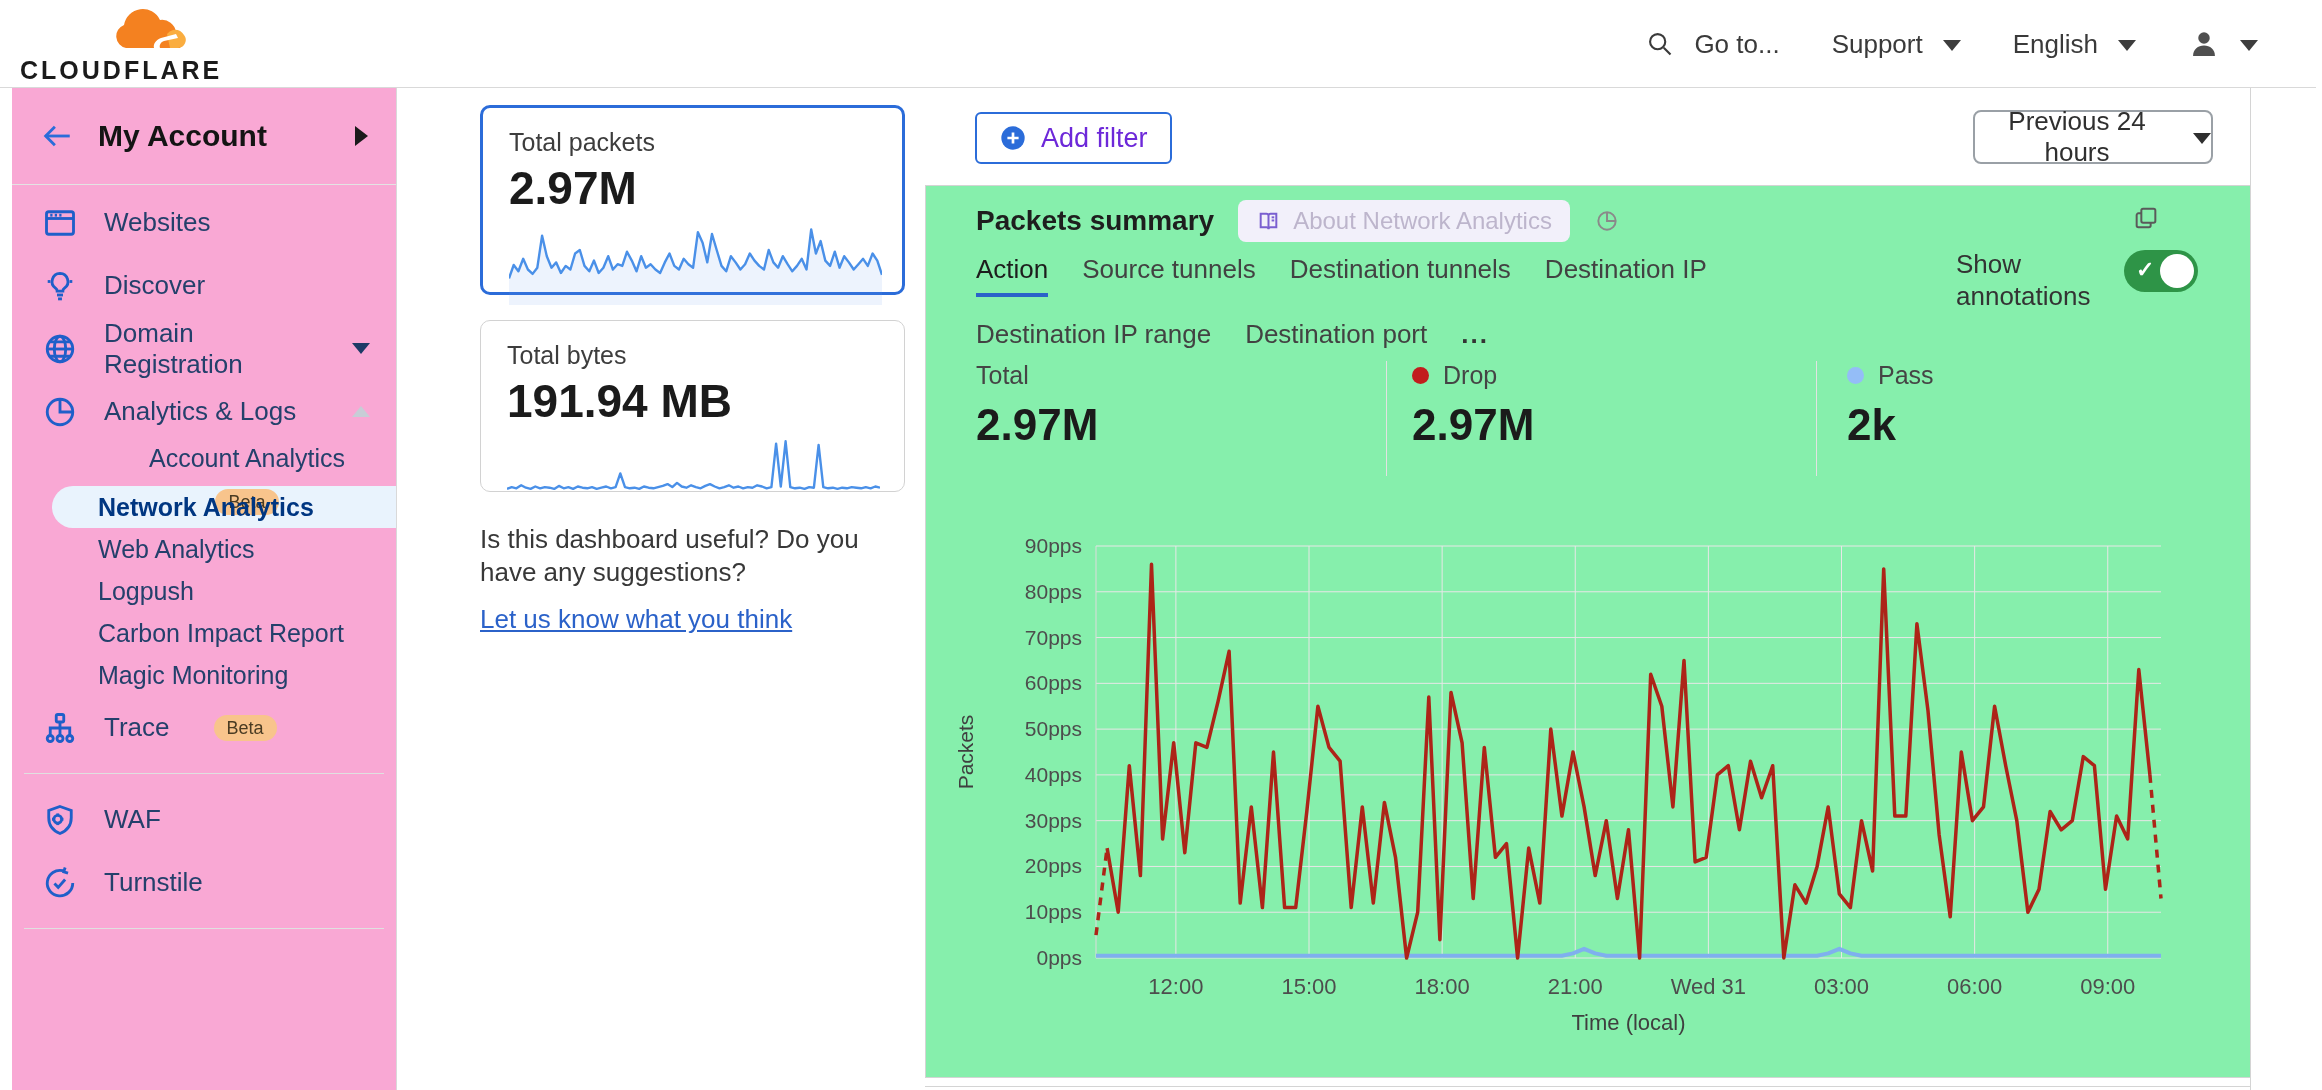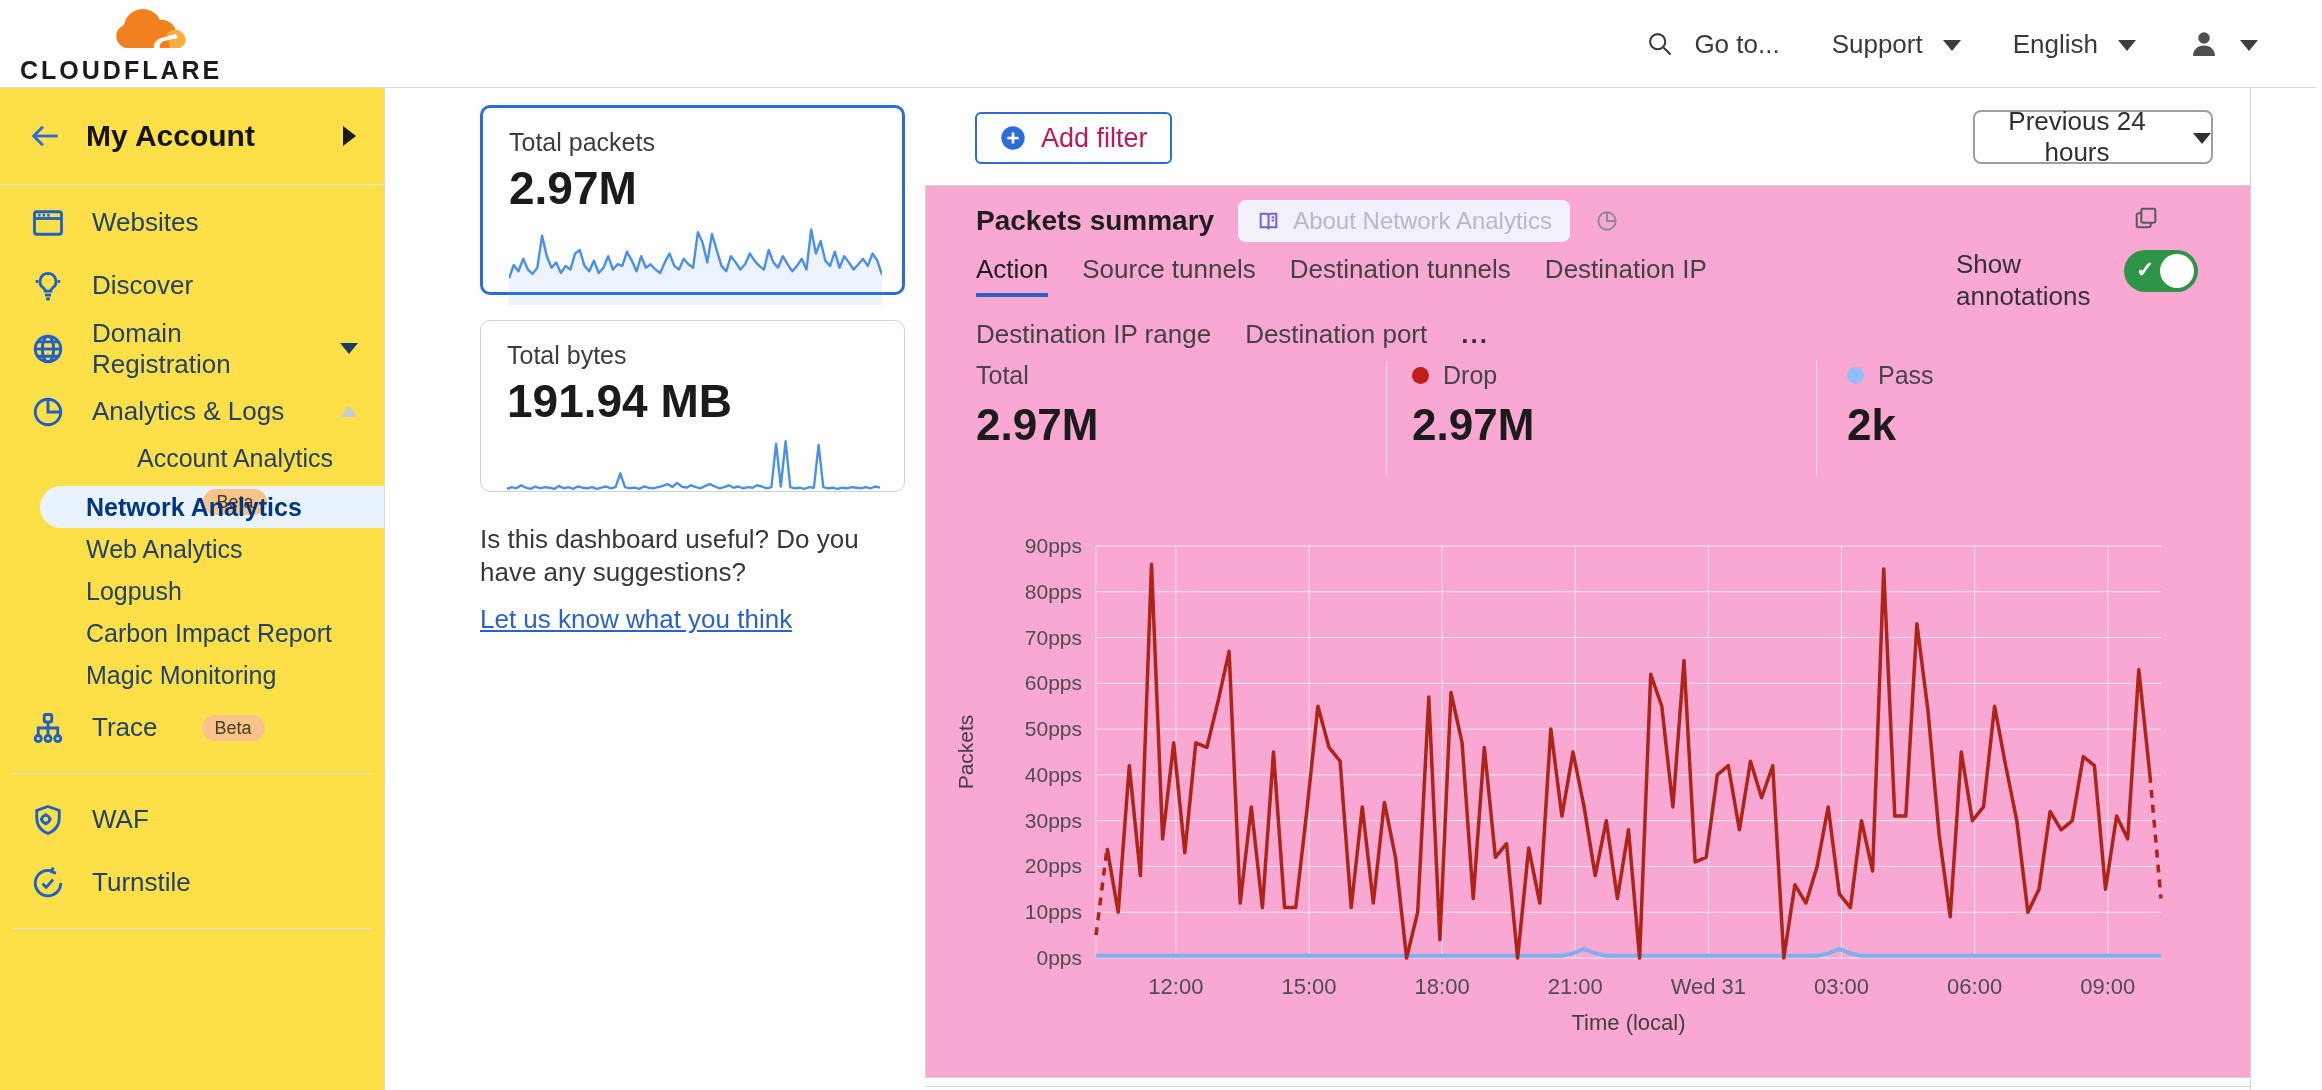--- a/index.html
+++ b/index.html
@@ -13,22 +13,22 @@
   .brand-cloud { position:absolute; left:78px; top:4px; }
   .brand-text { position:absolute; left:2px; top:52px; font-size:25px; font-weight:bold;
     letter-spacing:3px; color:#1b1b1b; }
   .topnav-right { position:absolute; right:58px; top:0; height:88px; display:flex;
     align-items:center; gap:52px; font-size:26px; color:#3a3a3a; }
   .tn-item { display:flex; align-items:center; gap:20px; cursor:pointer; }
   .caret { width:0; height:0; border-left:9px solid transparent; border-right:9px solid transparent;
     border-top:11px solid #3d3d3d; margin-top:3px; }
 
   
-  .sidebar { position:absolute; left:0; top:88px; width:385px; height:1002px;
-    background:#fde047; border-right:1px solid #d9d9d9; overflow:hidden; }
+  .sidebar { position:absolute; left:12px; top:88px; width:385px; height:1002px;
+    background:#f9a8d4; border-right:1px solid #d9d9d9; overflow:hidden; }
   .sb-header { height:97px; border-bottom:1px solid #e3e3e3; display:flex; align-items:center;
     padding:0 28px; gap:24px; }
   .sb-title { font-size:30px; font-weight:bold; color:#141414; flex:1; }
   .chev-right { width:0; height:0; border-top:10px solid transparent; border-bottom:10px solid transparent;
     border-left:13px solid #1b1b1b; }
   .sb-list { padding-top:6px; }
   .sb-item { display:flex; align-items:center; height:63px; padding:0 26px 0 30px; gap:26px;
     font-size:26px; color:#24406b; cursor:pointer; }
   .sb-item .lbl { flex:1; }
   .sb-caret-down { width:0; height:0; border-left:9px solid transparent; border-right:9px solid transparent;
@@ -52,30 +52,30 @@
   .card-label { font-size:25px; color:#3d3d3d; }
   .card-value { font-size:46px; font-weight:bold; color:#1b1b1b; margin-top:4px; }
   .feedback { position:absolute; left:480px; top:523px; width:430px; font-size:26px;
     color:#383838; line-height:33px; }
   .feedback a { display:inline-block; margin-top:14px; color:#2b62c9; text-decoration:underline;
     cursor:pointer; }
 
   
   .btn-add-filter { position:absolute; left:975px; top:112px; height:52px; display:flex;
     align-items:center; gap:14px; padding:0 22px; border:2px solid #2b6cd9; border-radius:6px;
-    background:#fff; color:#be185d; font-size:27px; cursor:pointer; }
+    background:#fff; color:#6d28d9; font-size:27px; cursor:pointer; }
   .btn-range { position:absolute; left:1973px; top:110px; width:240px; height:54px; display:flex;
     align-items:center; justify-content:center; gap:14px; border:2px solid #9aa0a6; border-radius:8px;
     background:#fff; font-size:26px; color:#2f2f2f; cursor:pointer; }
   .btn-range .caret { border-top-color:#2f2f2f; }
 
   .vline-right { position:absolute; left:2250px; top:88px; width:1px; height:1002px; background:#d4d4d4; }
 
   .panel { position:absolute; left:925px; top:185px; width:1325px; height:893px;
-    background:#f9a8d4; border:1px solid #d4d4d4; border-right:none; }
+    background:#86efac; border:1px solid #d4d4d4; border-right:none; }
   .panel2 { position:absolute; left:925px; top:1086px; width:1325px; height:4px;
     border-top:1px solid #d4d4d4; }
 
   .panel-titlerow { position:absolute; left:50px; top:14px; display:flex; align-items:center; gap:24px; }
   .panel-title { font-size:28px; font-weight:bold; color:#1e1e1e; }
   .about-pill { display:flex; align-items:center; gap:12px; background:#f2f0fa; border-radius:8px;
     padding:7px 18px; font-size:24px; color:#bdb5cc; cursor:pointer; }
   .expand-btn { position:absolute; right:90px; top:18px; cursor:pointer; }
 
   .tabs { position:absolute; left:50px; top:68px; width:880px; display:flex; flex-wrap:wrap;

